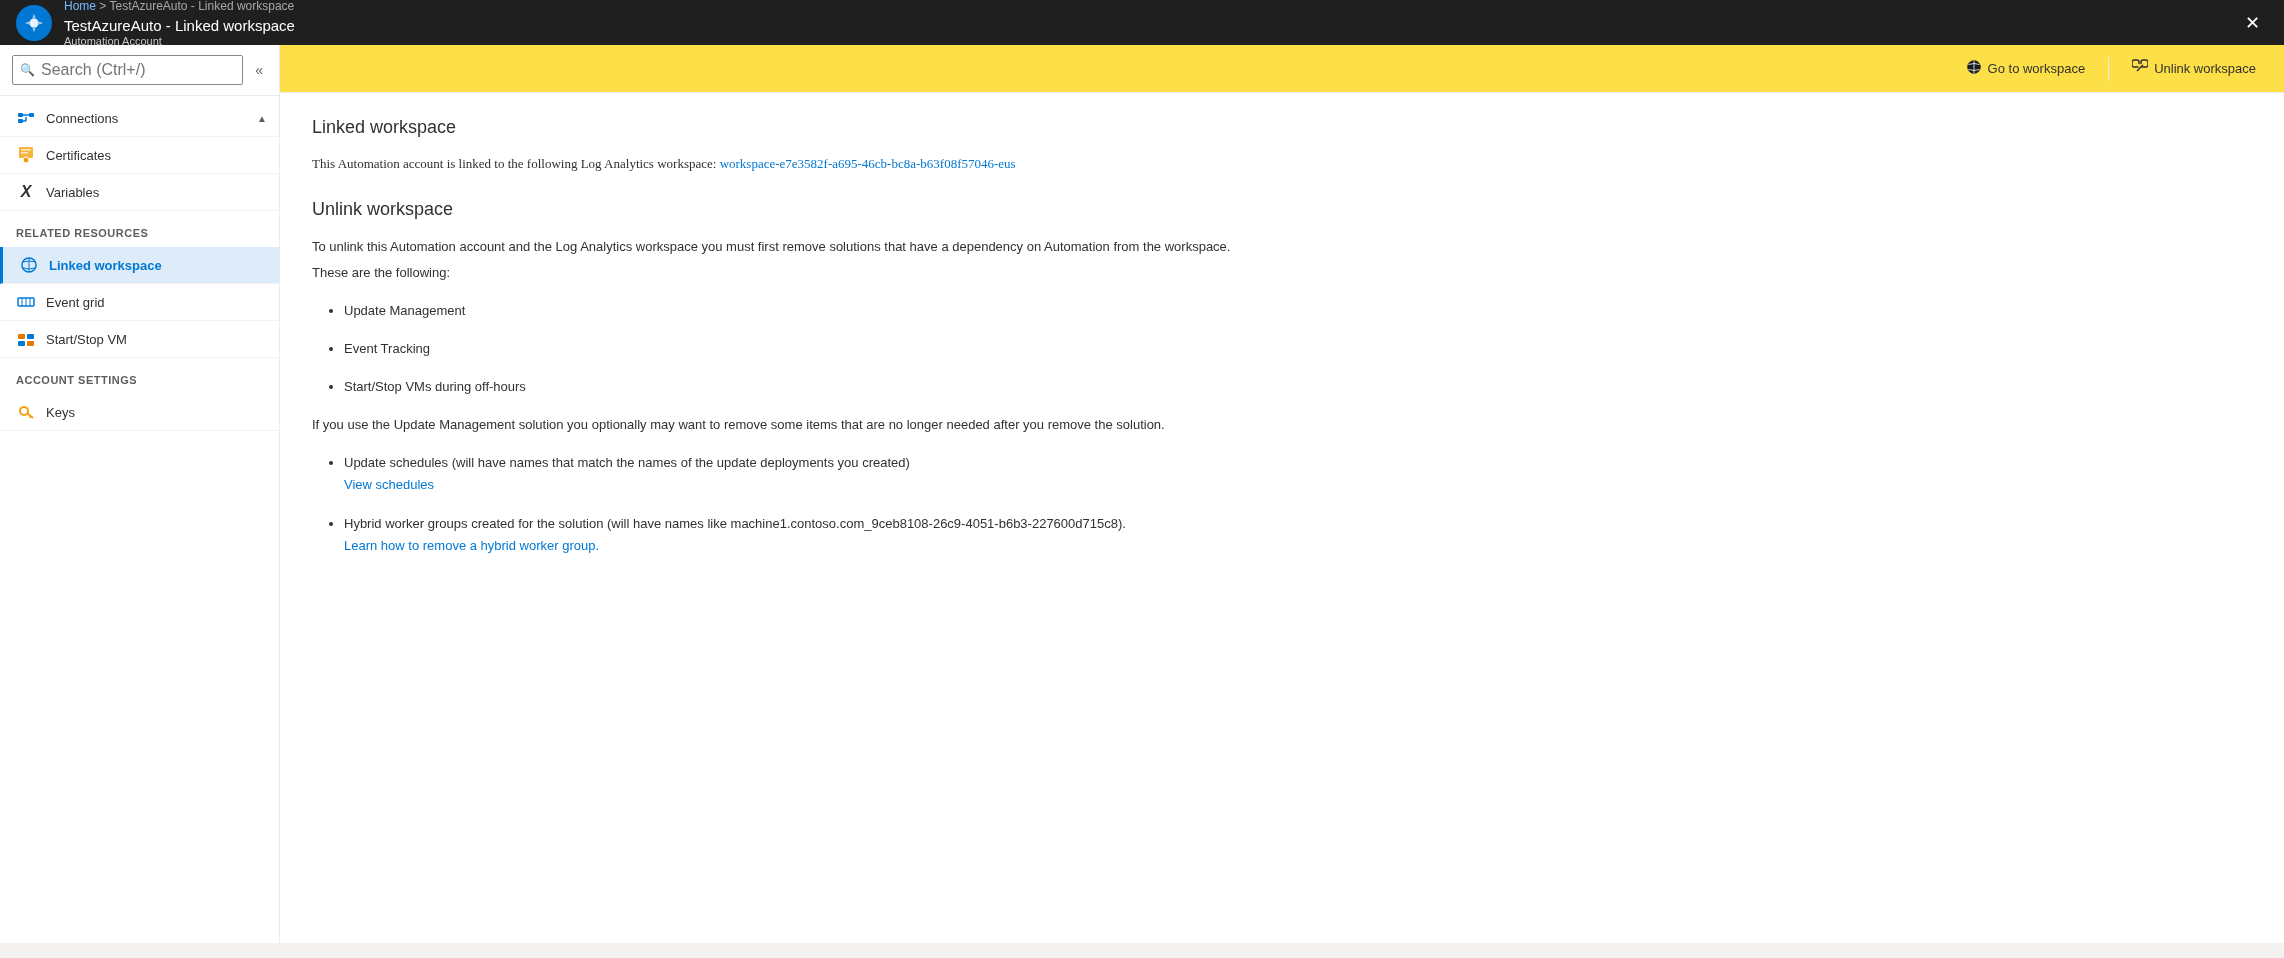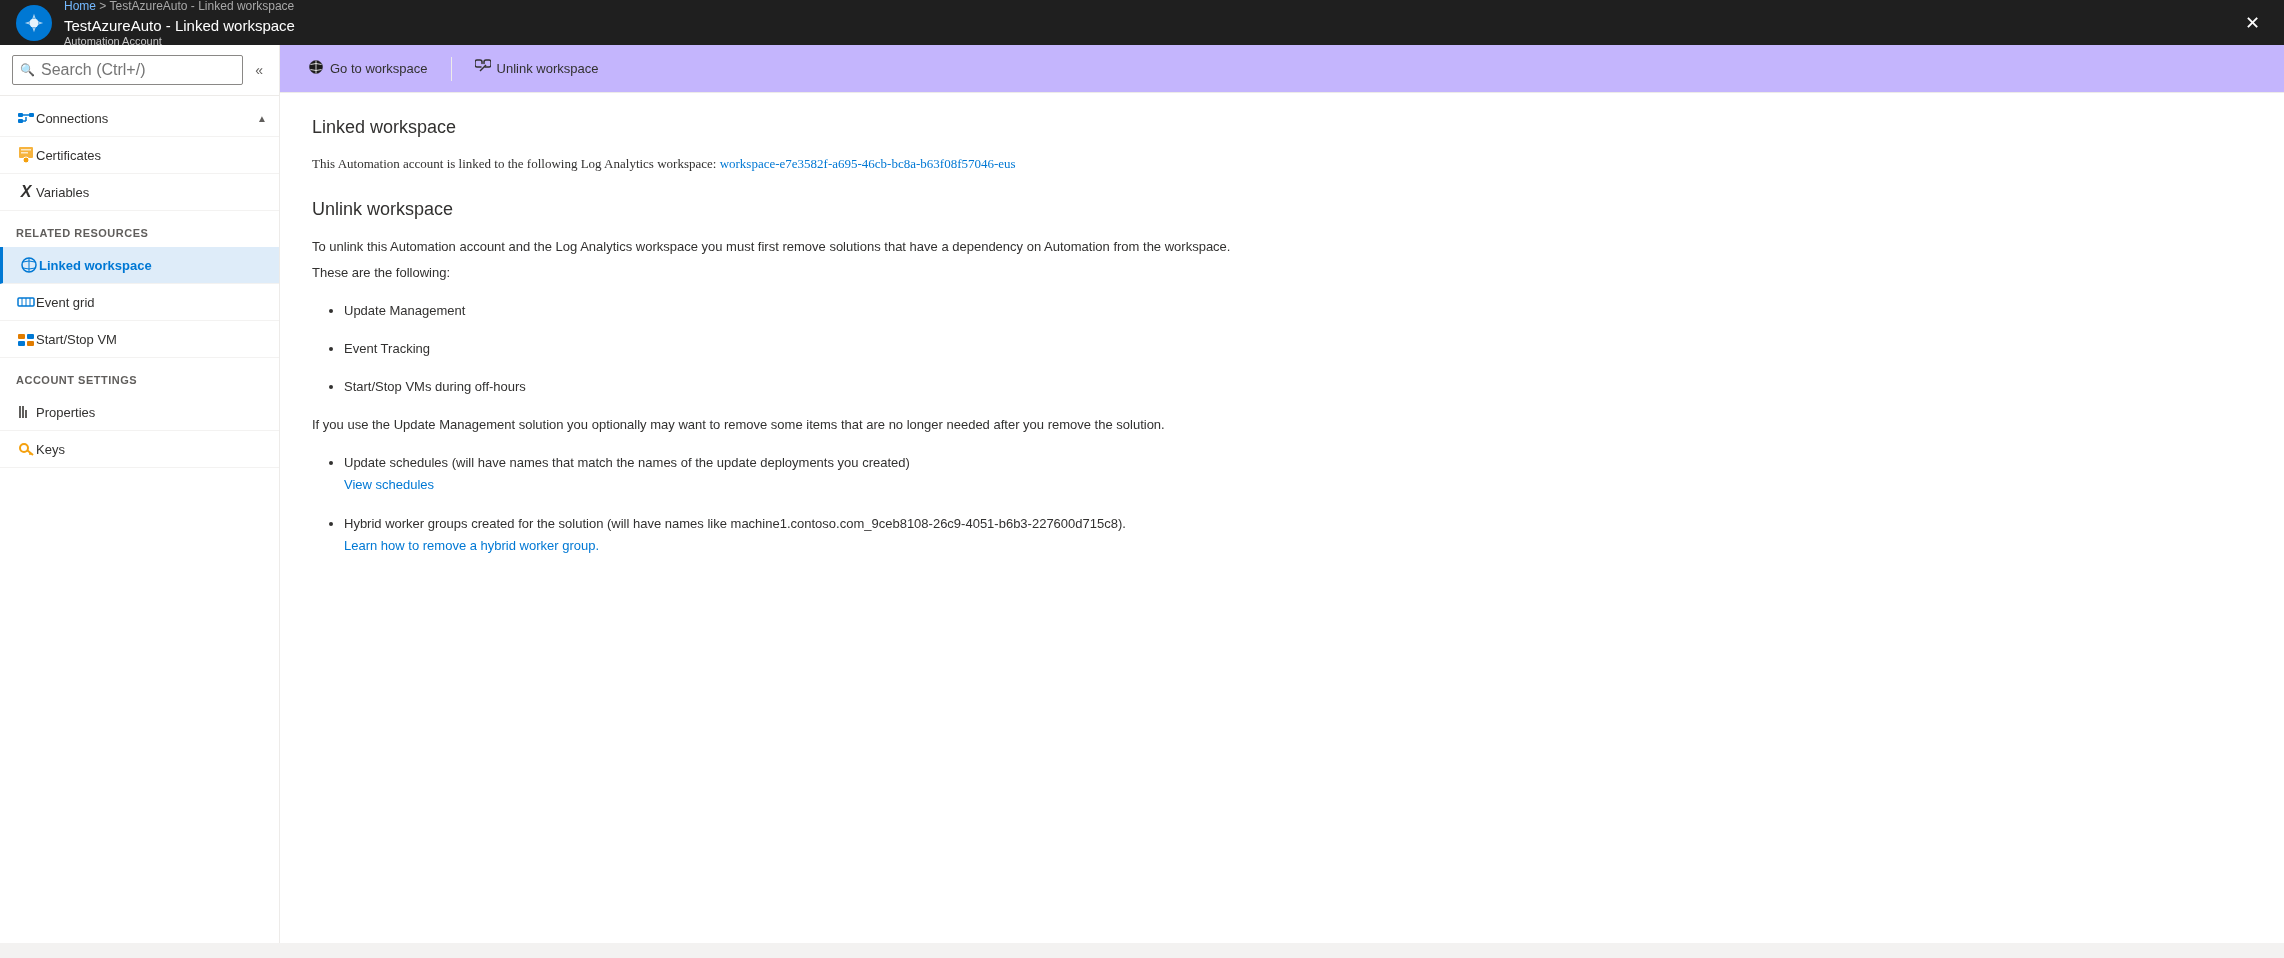--- a/index.html
+++ b/index.html
@@ -98,21 +98,21 @@
       padding: 4px;
       flex-shrink: 0;
     }
 
     .nav-section { padding: 4px 0; }
     .nav-item {
       display: flex;
       align-items: center;
       padding: 8px 16px;
       cursor: pointer;
-      gap: 0;
+      gap: 10px;
       border-bottom: 1px solid #f3f2f1;
       position: relative;
     }
     .nav-item.active {
       background: #deecf9;
       border-left: 3px solid #0078d4;
     }
     .nav-item.active .nav-label { color: #0078d4; font-weight: 600; }
     .nav-icon {
       width: 20px;
@@ -145,22 +145,23 @@
       background: #fff;
       display: flex;
       flex-direction: column;
     }
     .toolbar {
       display: flex;
       align-items: center;
       padding: 8px 16px;
       border-bottom: 1px solid #edebe9;
       gap: 7px;
-      background: #c4b5fd;
+      background: #fde047;
       min-height: 48px;
+      justify-content: flex-end;
     }
     .toolbar-btn {
       display: flex;
       align-items: center;
       gap: 6px;
       padding: 6px 12px;
       background: none;
       border: none;
       cursor: pointer;
       font-size: 13px;
@@ -314,30 +315,20 @@
             <rect x="10" y="11" width="7" height="5" rx="1" fill="#e07c00"></rect>
           </svg>
         </div>
         <span class="nav-label">Start/Stop VM</span>
       </div>
     </div>
 
     <div class="section-header">ACCOUNT SETTINGS</div>
     <div class="nav-section">
 
-      <div class="nav-item">
-        <div class="nav-icon">
-          <svg width="18" height="18" viewBox="0 0 18 18" xmlns="http://www.w3.org/2000/svg">
-            <rect x="2" y="3" width="2" height="12" fill="#605e5c"></rect>
-            <rect x="5" y="3" width="2" height="12" fill="#605e5c"></rect>
-            <rect x="8" y="7" width="2" height="8" fill="#605e5c"></rect>
-          </svg>
-        </div>
-        <span class="nav-label">Properties</span>
-      </div>
 
       <div class="nav-item">
         <div class="nav-icon">
           <svg width="18" height="18" viewBox="0 0 18 18" xmlns="http://www.w3.org/2000/svg">
             <circle cx="7" cy="8" r="4" fill="none" stroke="#f4a00e" stroke-width="2"></circle>
             <line x1="10.5" y1="10.5" x2="16" y2="15" stroke="#f4a00e" stroke-width="2"></line>
             <line x1="13" y1="13" x2="13" y2="15" stroke="#f4a00e" stroke-width="1.5"></line>
           </svg>
         </div>
         <span class="nav-label">Keys</span>

